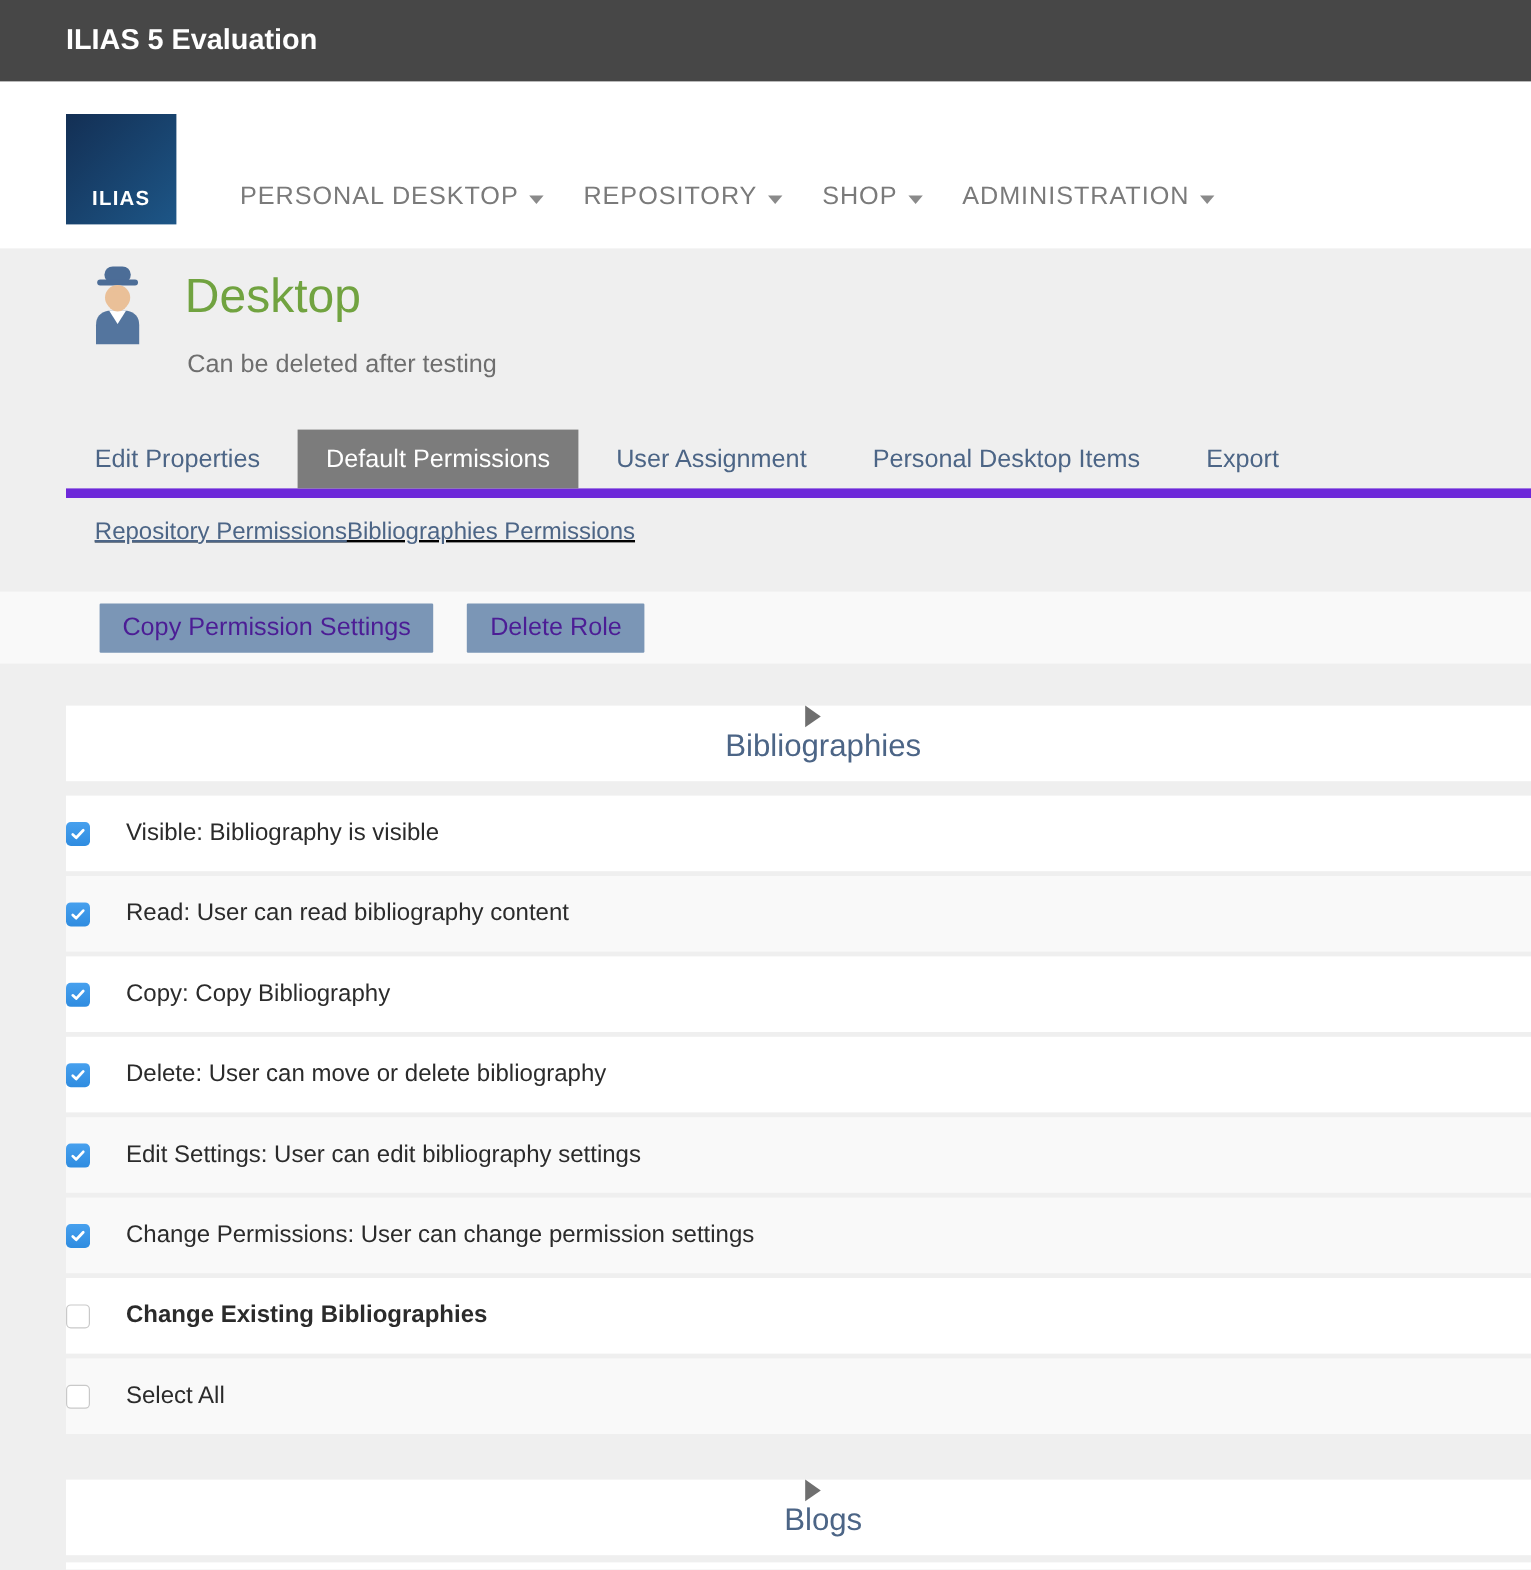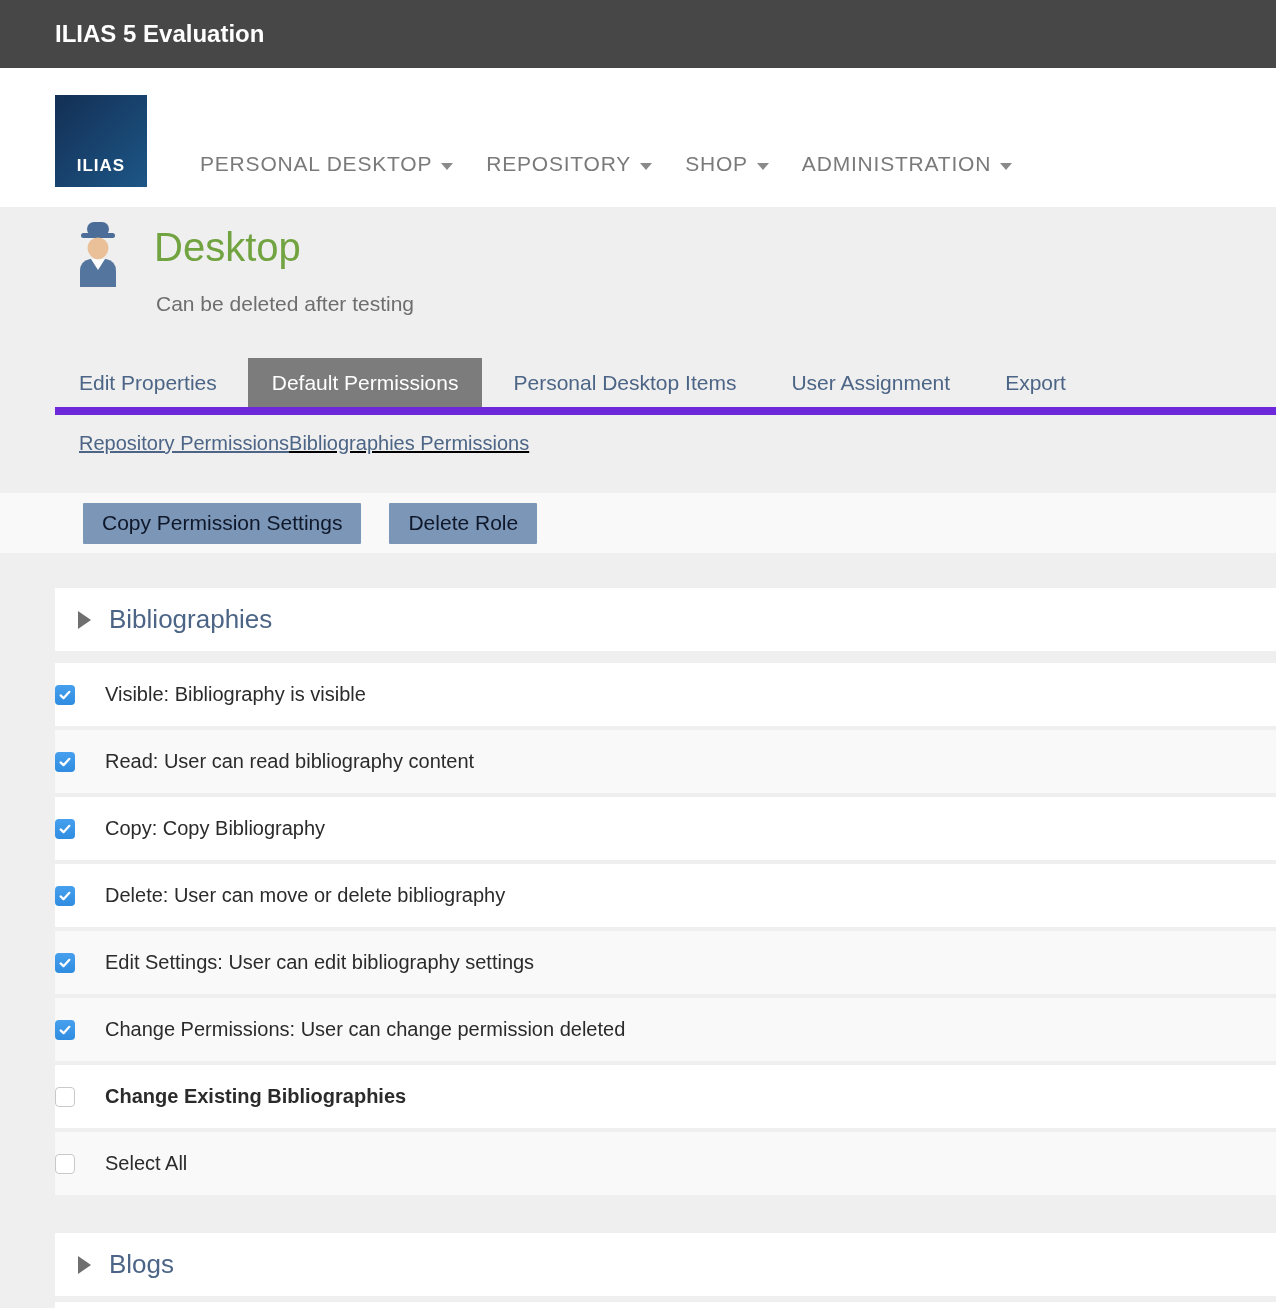--- a/index.html
+++ b/index.html
@@ -33,26 +33,26 @@
   
   .tabs { margin-left: 55px; border-bottom: 8px solid #6d28d9; display: flex; align-items: flex-end; height: 52px; }
   .tab { height: 49px; line-height: 49px; padding: 0 24px; font-size: 21px; color: #4c6586; margin-right: 7px; cursor: pointer; white-space: nowrap; }
   .tab.active { background: #7c7c7c; color: #ffffff; }
   
   .subtabs { margin-left: 79px; margin-top: 17px; display: flex; height: 24px; text-decoration: underline; }
   .subtab { font-size: 20px; color: #4c6586; cursor: pointer; white-space: nowrap; }
   .subtab.active { text-decoration: underline; }
   
   .toolbar { margin-top: 37px; background: #f9f9f9; height: 60px; display: flex; align-items: center; padding-left: 83px; gap: 28px; }
-  .btn { background: #7b96b6; color: #0f172a; font-size: 21px; font-family: inherit; border: none; height: 41px; padding: 0 19px; cursor: pointer; border-radius: 1px; }
+  .btn { background: #7b96b6; color: #4c1d95; font-size: 21px; font-family: inherit; border: none; height: 41px; padding: 0 19px; cursor: pointer; border-radius: 1px; }
   
   .content { margin-left: 55px; width: 1221px; }
   .section { margin-top: 35px; }
   .section + .section { margin-top: 38px; }
-  .section-header { background: #ffffff; height: 63px; display: flex; align-items: center; padding-left: 23px; cursor: pointer; }
+  .section-header { background: #ffffff; height: 63px; display: flex; align-items: center; padding-left: 23px; cursor: pointer; flex-direction: column; }
   .tri-right { width: 0; height: 0; border-top: 9px solid transparent; border-bottom: 9px solid transparent; border-left: 13px solid #6f6f6f; }
   .section-title { font-size: 26px; color: #4c6586; margin-left: 18px; }
   .row { background: #ffffff; height: 63px; margin-top: 4px; display: flex; align-items: center; }
   .section-header + .row { margin-top: 12px; }
   .row.alt { background: #f9f9f9; }
   .row-label { font-size: 20px; color: #2b2b2b; margin-left: 30px; }
   .row-label.bold { font-weight: bold; }
   .checkbox { width: 20px; height: 20px; border-radius: 4px; flex-shrink: 0; cursor: pointer; }
   .checkbox.checked { background: linear-gradient(#47a0ee, #2f8ce0); display: flex; align-items: center; justify-content: center; }
   .checkbox.unchecked { background: #ffffff; border: 1px solid #c9c9c9; }
@@ -100,22 +100,22 @@
       <circle cx="20" cy="30" r="8.5" fill="#eac098"></circle>
     </svg>
   </span>
   <div class="role-title">Desktop</div>
   <div class="role-subtitle">Can be deleted after testing</div>
 </div>
 
 <div class="tabs">
     <div class="tab">Edit Properties</div>
     <div class="tab active">Default Permissions</div>
+    <div class="tab">User Assignment</div>
     <div class="tab">Personal Desktop Items</div>
-    <div class="tab">User Assignment</div>
     <div class="tab">Export</div>
   </div>
 
 <div class="subtabs">
     <div class="subtab active">Repository Permissions</div>
     <div class="subtab">Bibliographies Permissions</div>
   </div>
 
 <div class="toolbar">
   <button class="btn">Copy Permission Settings</button>
@@ -167,21 +167,21 @@
           </svg>
         </span>
         <span class="row-label">Edit Settings: User can edit bibliography settings</span>
       </div>
       <div class="row alt">
         <span class="checkbox checked">
           <svg viewBox="0 0 16 16" width="14" height="14" aria-hidden="true">
             <path d="M3 8.5 L6.3 11.6 L13 4.4" stroke="#fff" stroke-width="2.6" fill="none" stroke-linecap="round" stroke-linejoin="round"></path>
           </svg>
         </span>
-        <span class="row-label">Change Permissions: User can change permission deleted</span>
+        <span class="row-label">Change Permissions: User can change permission settings</span>
       </div>
       <div class="row">
         <span class="checkbox unchecked"></span>
         <span class="row-label bold">Change Existing Bibliographies</span>
       </div>
       <div class="row alt">
         <span class="checkbox unchecked"></span>
         <span class="row-label">Select All</span>
       </div>
     </div>

